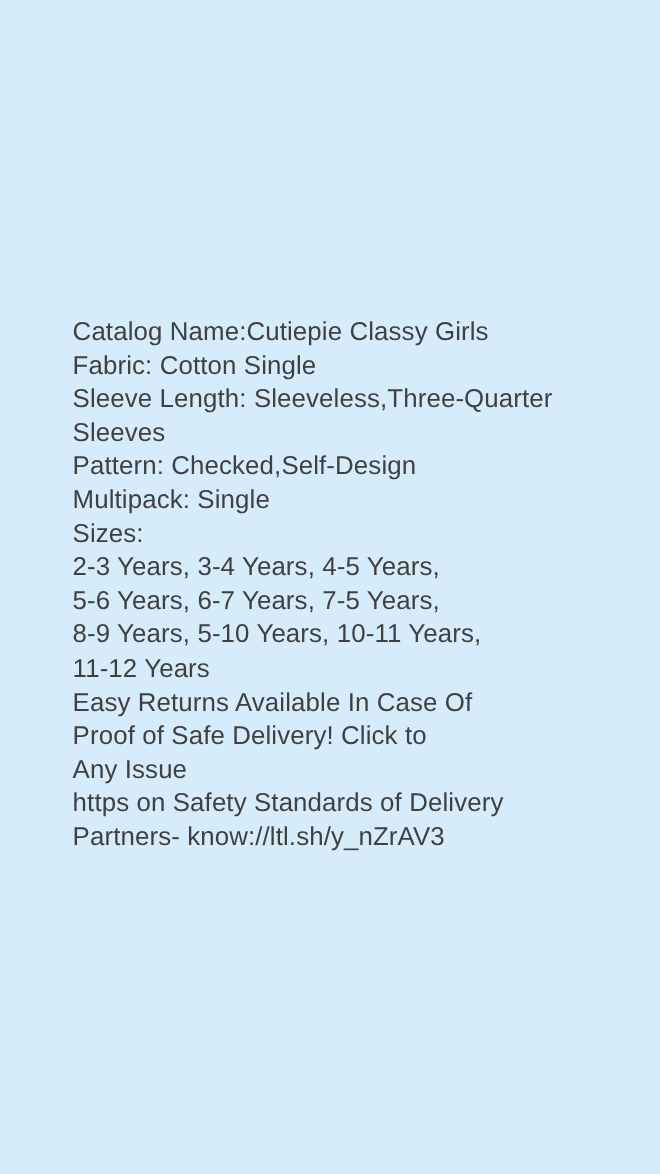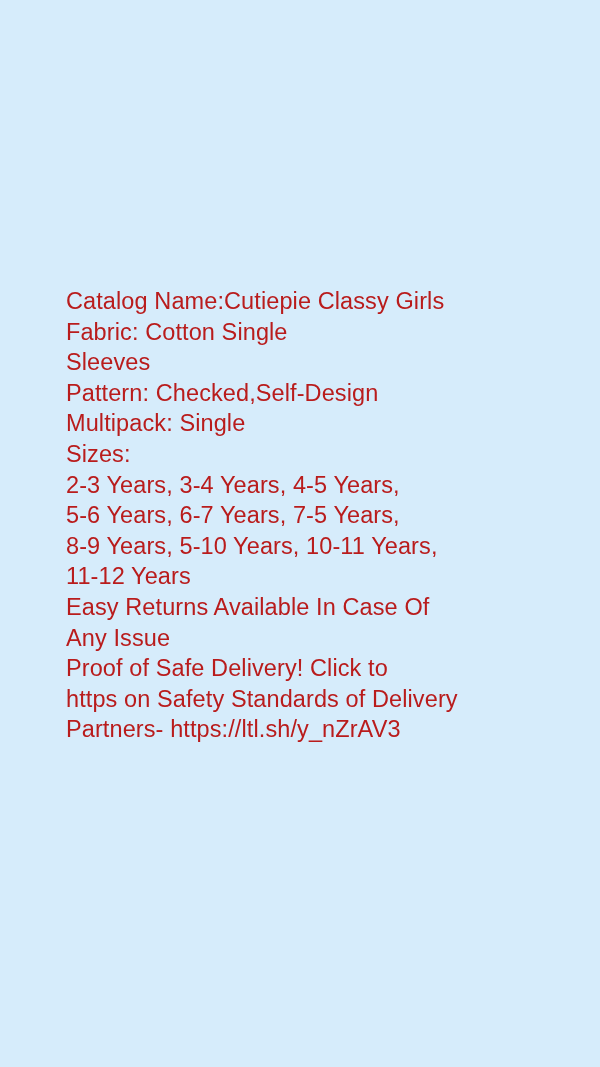--- a/index.html
+++ b/index.html
@@ -20,42 +20,43 @@
     background: #d6ecfb;
     box-sizing: border-box;
   }
   .text-block {
     position: absolute;
     left: 66px;
     top: 286px;
     width: 480px;
   }
   .line {
-    color: #b91c1c;
+    color: #404040;
     font-size: 23.5px;
     line-height: 30.6px;
     letter-spacing: 0.1px;
     white-space: pre-wrap;
     word-break: break-word;
   }
 </style>
 </head>
 <body>
 
 <div class="page">
   <div class="text-block">
     <div class="line">Catalog Name:Cutiepie Classy Girls</div>
     <div class="line">Fabric: Cotton Single</div>
+    <div class="line">Sleeve Length: Sleeveless,Three-Quarter</div>
     <div class="line">Sleeves</div>
     <div class="line">Pattern: Checked,Self-Design</div>
     <div class="line">Multipack: Single</div>
     <div class="line">Sizes:</div>
     <div class="line">2-3 Years, 3-4 Years, 4-5 Years,</div>
     <div class="line">5-6 Years, 6-7 Years, 7-5 Years,</div>
     <div class="line">8-9 Years, 5-10 Years, 10-11 Years,</div>
     <div class="line">11-12 Years</div>
     <div class="line">Easy Returns Available In Case Of</div>
+    <div class="line">Proof of Safe Delivery! Click to</div>
     <div class="line">Any Issue</div>
-    <div class="line">Proof of Safe Delivery! Click to</div>
     <div class="line">https on Safety Standards of Delivery</div>
-    <div class="line">Partners- https://ltl.sh/y_nZrAV3</div>
+    <div class="line">Partners- know://ltl.sh/y_nZrAV3</div>
   </div>
 </div>
 
 </body></html>

